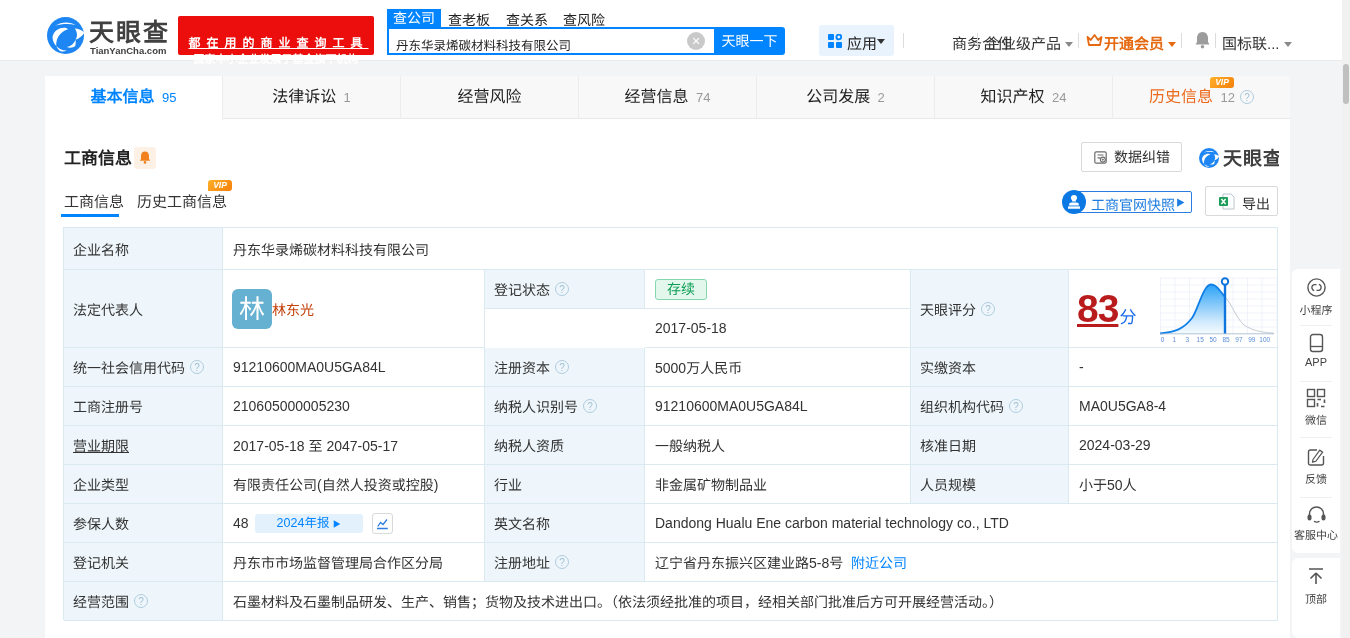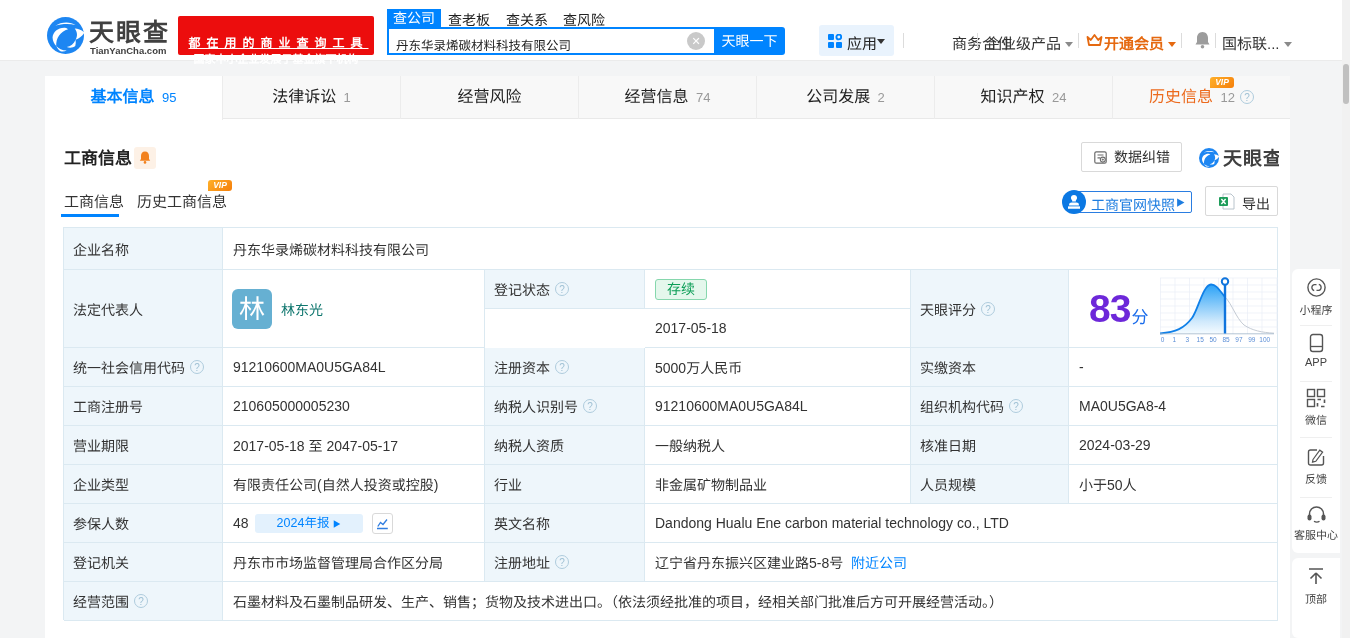--- a/index.html
+++ b/index.html
@@ -177,30 +177,30 @@
     <span style="position:absolute;left:36px;top:6px;">导出</span>
   </div>
 </div>
 <div id="tbl">
   <div class="cell lbl" style="left:0;top:0;width:159px;height:42px;">企业名称</div>
   <div class="cell val" style="left:159px;top:0;width:1055px;height:42px;">丹东华录烯碳材料科技有限公司</div>
 
   <div class="cell lbl" style="left:0;top:42px;width:159px;height:78px;">法定代表人</div>
   <div class="cell val" style="left:159px;top:42px;width:262px;height:78px;padding-left:0;">
       <span id="avatar">林</span>
-      <a class="blue" href="#" style="margin-left:9px;color:#0f766e;">林东光</a>
+      <a class="blue" href="#" style="color:#c2410c;">林东光</a>
     </div>
   <div class="cell lbl" style="left:421px;top:42px;width:160px;height:39px;">登记状态<span class="qm">?</span></div>
   <div class="cell val" style="left:581px;top:42px;width:266px;height:39px;">
       <span class="tag-green">存续</span>
     </div>
   <div class="cell val" style="left:581px;top:81px;width:266px;height:39px;">2017-05-18</div>
   <div class="cell lbl" style="left:847px;top:42px;width:158px;height:78px;">天眼评分<span class="qm">?</span></div>
   <div class="cell val" style="left:1005px;top:42px;width:209px;height:78px;padding-left:0;">
-    <span style="font-size:39px;font-weight:bold;color:#6d28d9;margin-left:20px;letter-spacing:-1px;">83</span>
+    <span style="font-size:39px;font-weight:bold;color:#b91c1c;margin-left:8px;letter-spacing:-1px;text-decoration:underline;">83</span>
     <span style="font-size:17px;color:#1a6ceb;margin-top:13px;margin-left:1px;">分</span>
     <svg width="118" height="68" viewBox="0 0 118 68" style="position:absolute;left:91px;top:6px;">
       <defs>
         <linearGradient id="g1" x1="0" y1="0" x2="0" y2="1">
           <stop offset="0" stop-color="#2ba2f7"></stop>
           <stop offset="0.75" stop-color="#cfe9fc"></stop>
           <stop offset="1" stop-color="#f4fbff"></stop>
         </linearGradient>
       </defs>
       <g stroke="#e9eef7" stroke-width="0.7">
@@ -234,21 +234,21 @@
   <div class="cell lbl" style="left:847px;top:120px;width:158px;height:39px;">实缴资本</div>
   <div class="cell val" style="left:1005px;top:120px;width:209px;height:39px;">-</div>
 
   <div class="cell lbl" style="left:0;top:159px;width:159px;height:39px;">工商注册号</div>
   <div class="cell val" style="left:159px;top:159px;width:262px;height:39px;">210605000005230</div>
   <div class="cell lbl" style="left:421px;top:159px;width:160px;height:39px;">纳税人识别号<span class="qm">?</span></div>
   <div class="cell val" style="left:581px;top:159px;width:266px;height:39px;">91210600MA0U5GA84L</div>
   <div class="cell lbl" style="left:847px;top:159px;width:158px;height:39px;">组织机构代码<span class="qm">?</span></div>
   <div class="cell val" style="left:1005px;top:159px;width:209px;height:39px;">MA0U5GA8-4</div>
 
-  <div class="cell lbl" style="left:0;top:198px;width:159px;height:39px;">营业期限</div>
+  <div class="cell lbl" style="left:0;top:198px;width:159px;height:39px;text-decoration:underline;">营业期限</div>
   <div class="cell val" style="left:159px;top:198px;width:262px;height:39px;">2017-05-18 至 2047-05-17</div>
   <div class="cell lbl" style="left:421px;top:198px;width:160px;height:39px;">纳税人资质</div>
   <div class="cell val" style="left:581px;top:198px;width:266px;height:39px;">一般纳税人</div>
   <div class="cell lbl" style="left:847px;top:198px;width:158px;height:39px;">核准日期</div>
   <div class="cell val" style="left:1005px;top:198px;width:209px;height:39px;">2024-03-29</div>
 
   <div class="cell lbl" style="left:0;top:237px;width:159px;height:39px;">企业类型</div>
   <div class="cell val" style="left:159px;top:237px;width:262px;height:39px;">有限责任公司(自然人投资或控股)</div>
   <div class="cell lbl" style="left:421px;top:237px;width:160px;height:39px;">行业</div>
   <div class="cell val" style="left:581px;top:237px;width:266px;height:39px;">非金属矿物制品业</div>

